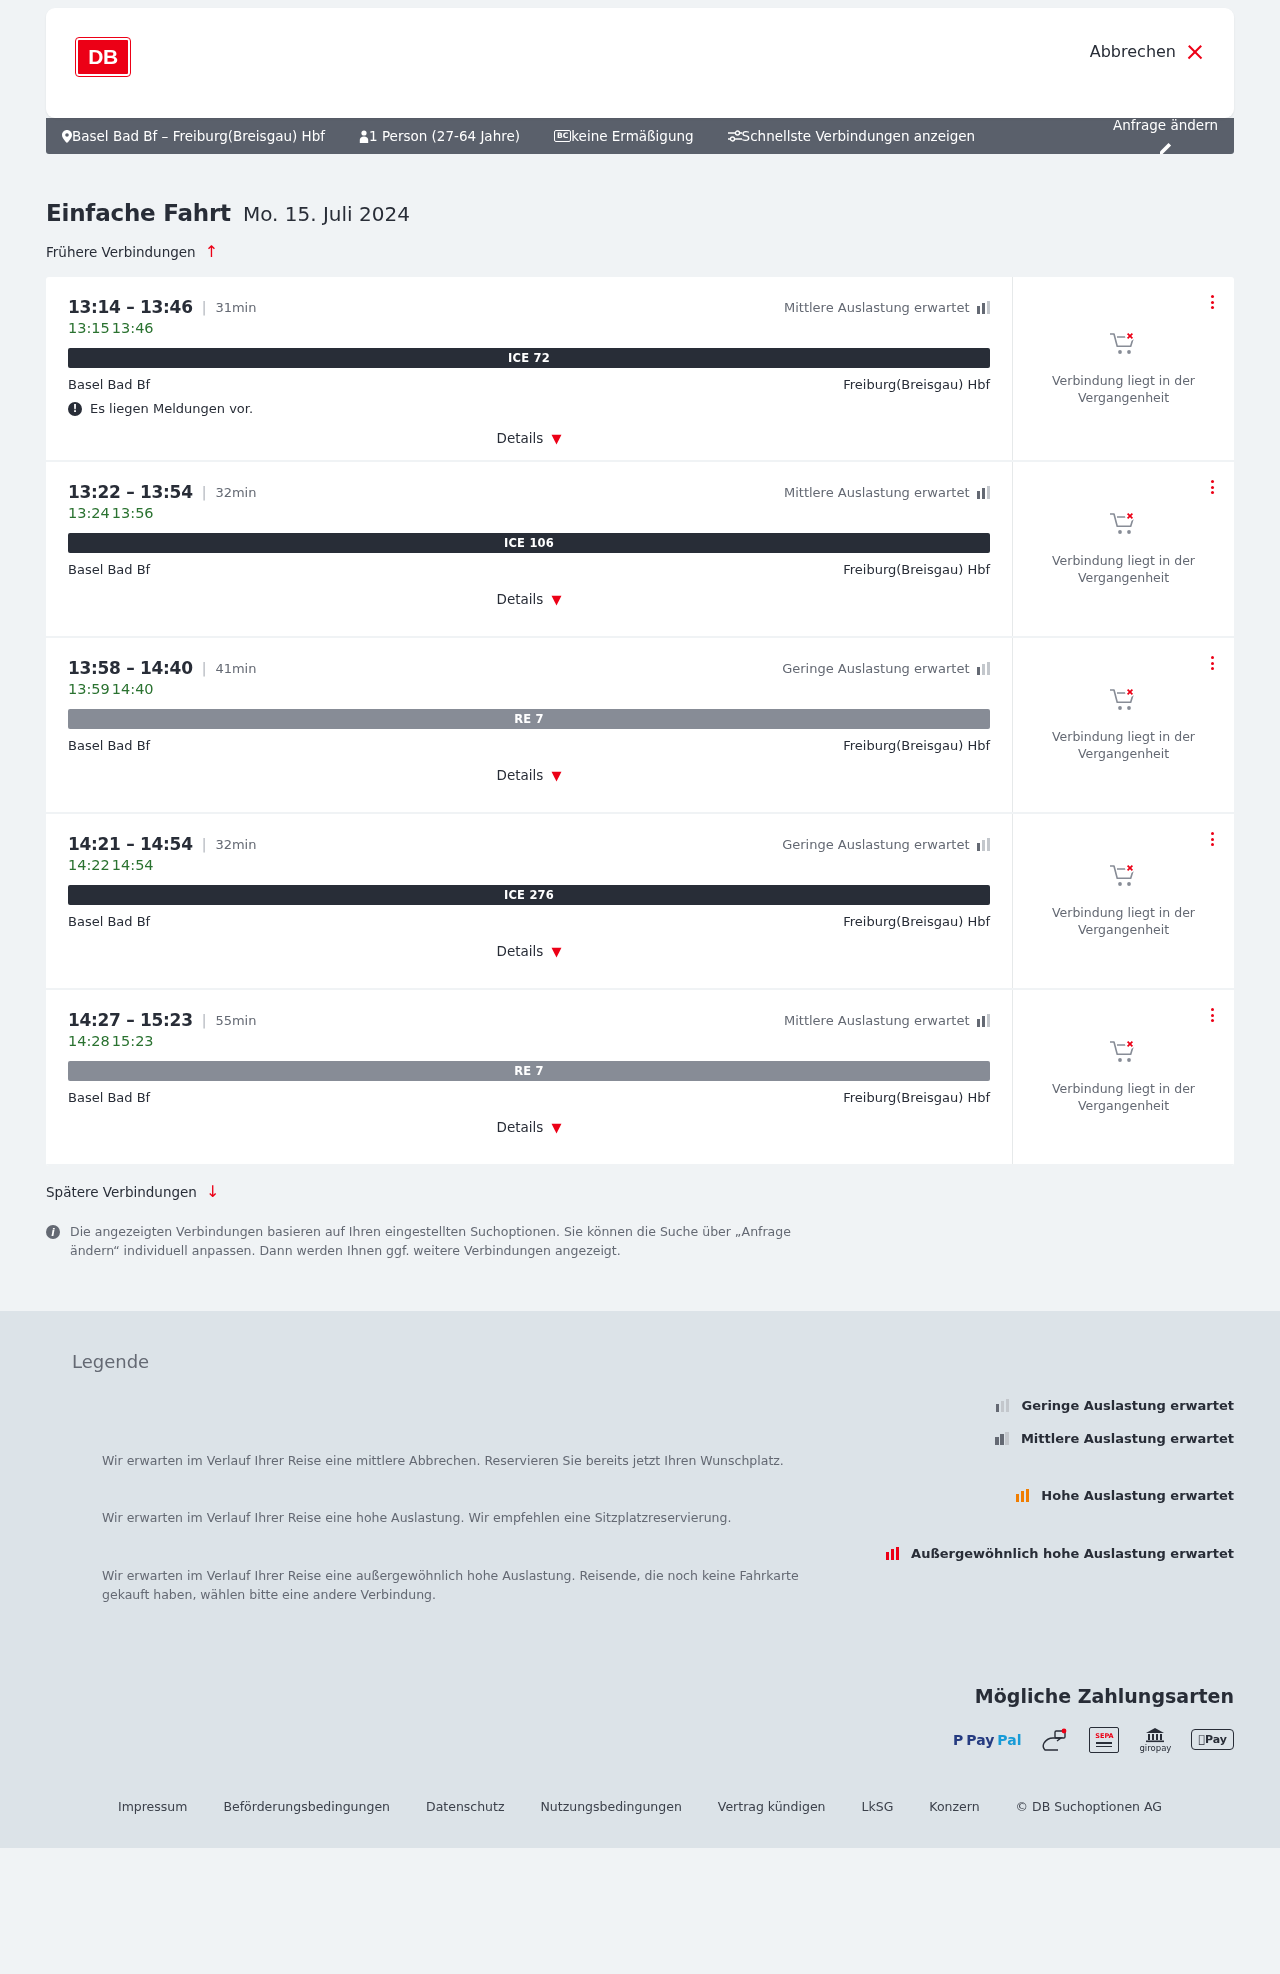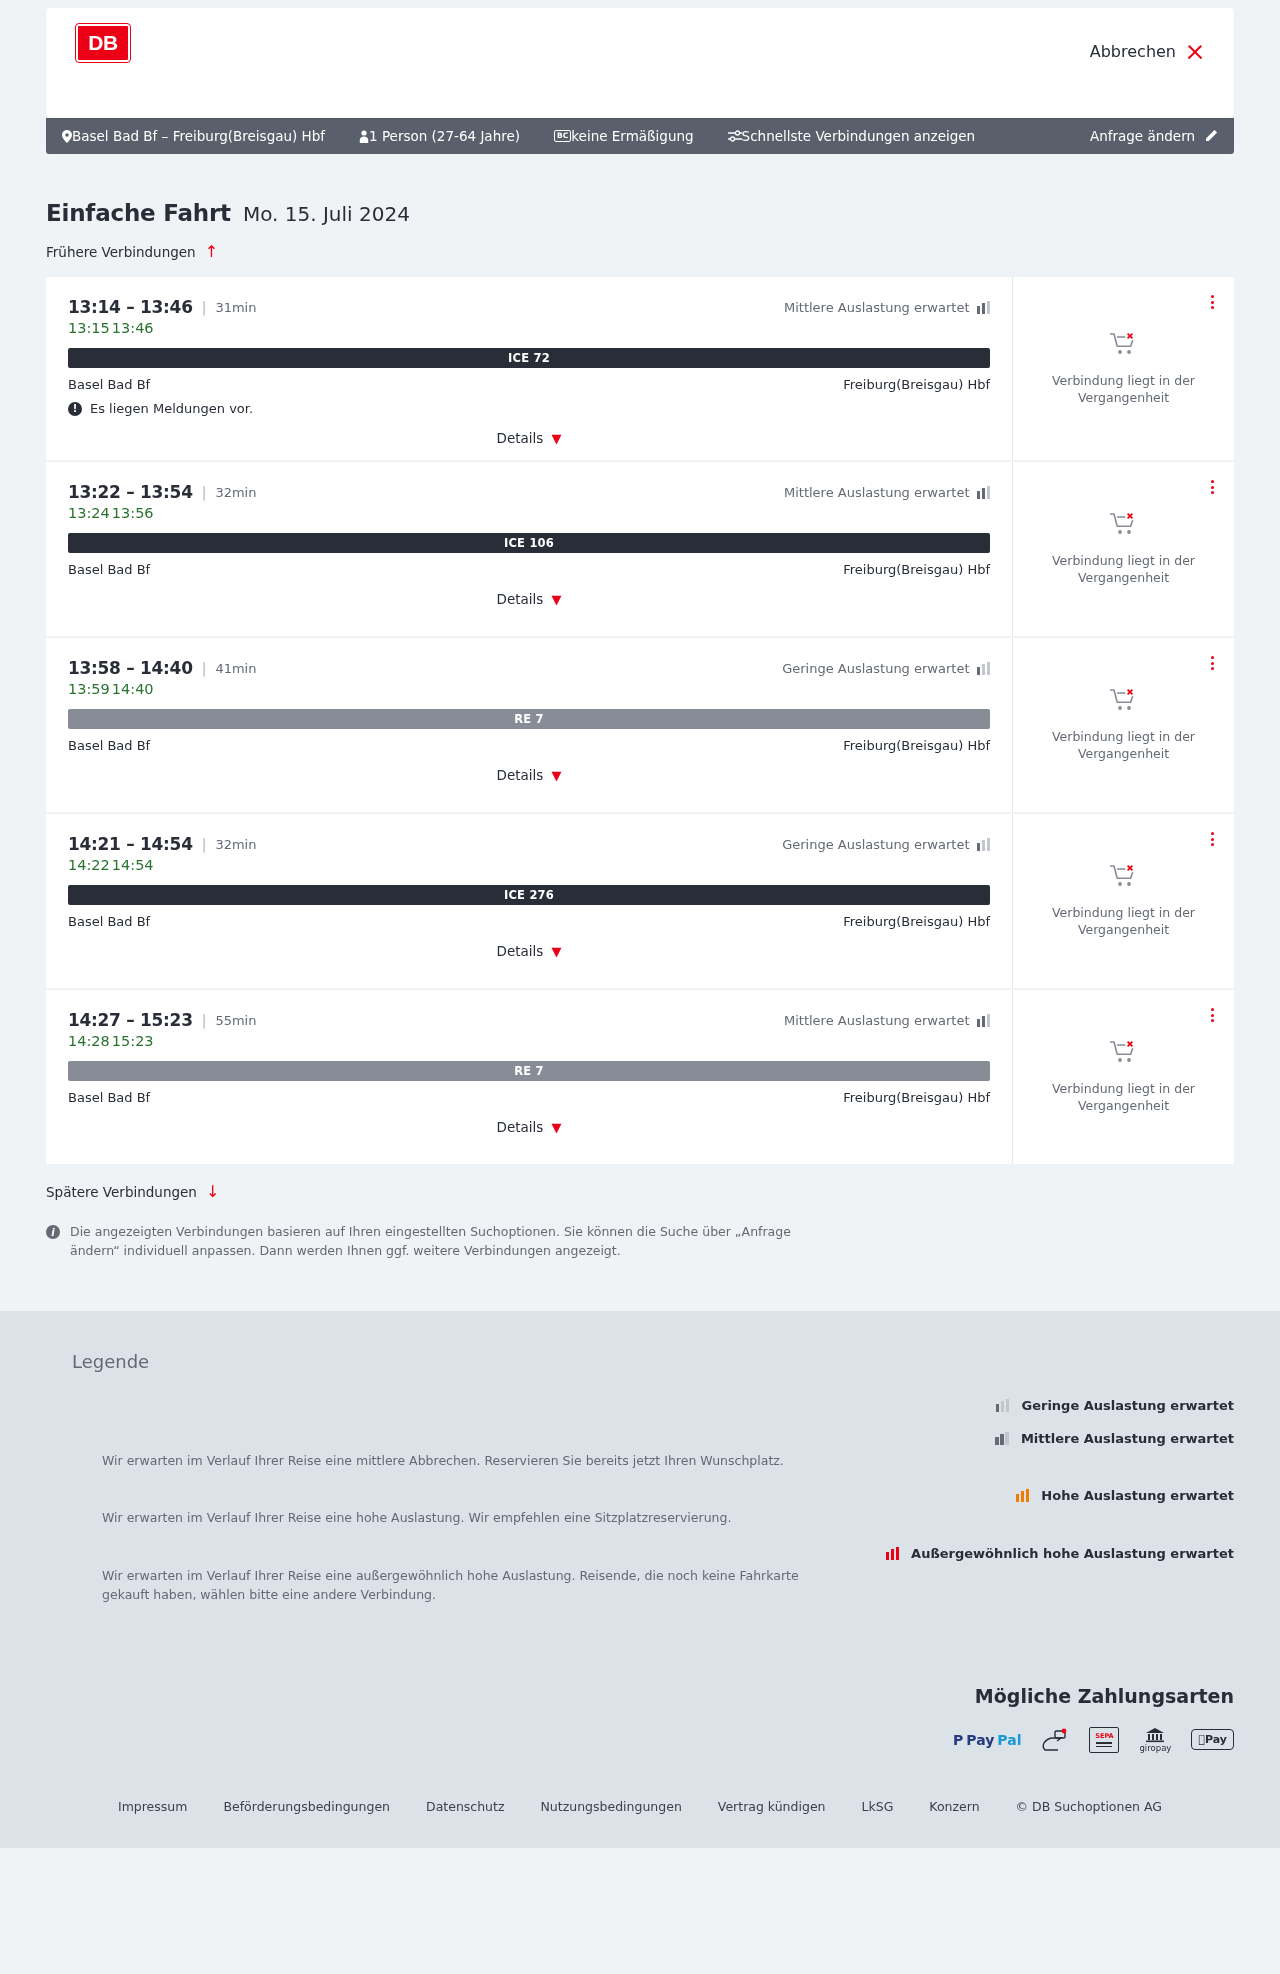--- a/index.html
+++ b/index.html
@@ -9,25 +9,25 @@
     font-family: "DejaVu Sans", sans-serif;
     color: #282d37;
     -webkit-font-smoothing: antialiased;
   }
   .page { width: 1280px; position: relative; }
 
   
   .header-wrap { padding: 8px 46px 0 46px; background:#f0f3f5; }
   .header {
     background: #fff;
-    border-radius: 4px;
+    border-radius: 9px;
     height: 110px;
     display: flex;
     align-items: flex-start;
-    padding: 10px 30px 0 30px;
+    padding: 24px 30px 0 30px;
     box-shadow: 0 1px 2px rgba(0,0,0,.08);
     position: relative;
   }
   .db-logo {
     width: 54px; height: 38px;
     background: #ec0016;
     border-radius: 3px;
     display: flex; align-items: center; justify-content: center;
     border: 2px solid #fff;
     outline: 1px solid #ec0016;
@@ -71,21 +71,21 @@
   .x-icon::after  { transform: rotate(-45deg); }
 
   
   .search-bar {
     margin: 0 46px; background:#5a606b;
     height: 36px; display:flex; align-items:center;
     padding: 0 16px; color:#fff; font-size: 13.5px;
     border-radius: 0 0 3px 3px;
   }
   .sb-item { display:flex; align-items:center; margin-right: 34px; white-space: nowrap; }
-  .sb-item.right { margin-left:auto; margin-right:0; gap:9px; cursor:pointer; }
+  .sb-item.right { margin-left:auto; margin-right:0; gap:9px; cursor:pointer;flex-direction:column; }
   .ico { display:inline-flex; align-items:center; }
   .bc-box {
     border:1.3px solid #fff; border-radius:2px; font-size:7.5px;
     font-weight:700; padding:1px 2px; line-height:1;
   }
 
   
   .main { padding: 0 46px; margin-top: 19px; }
   .title-row { margin-top: 46px; display:flex; align-items:baseline; gap: 12px; }
   .title-row h1 { font-size: 23px; font-weight: 800; letter-spacing:-.2px; }

